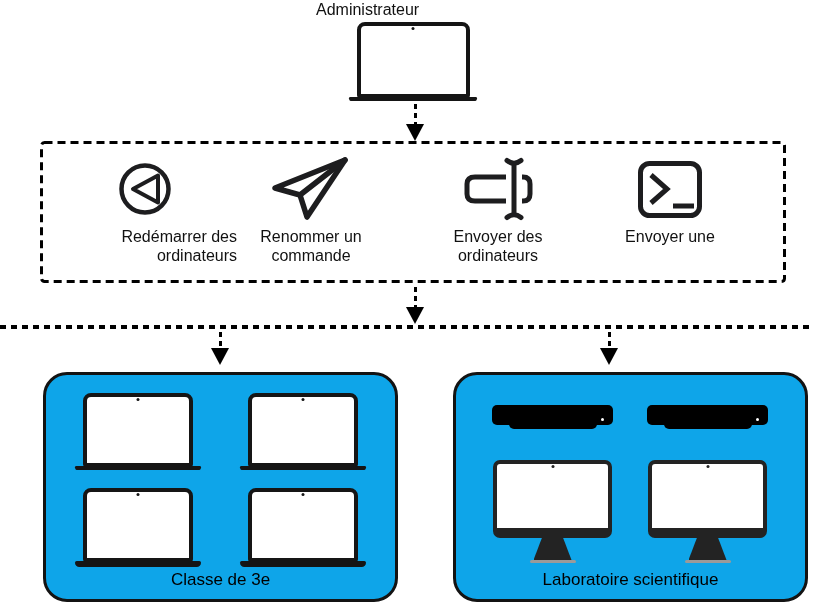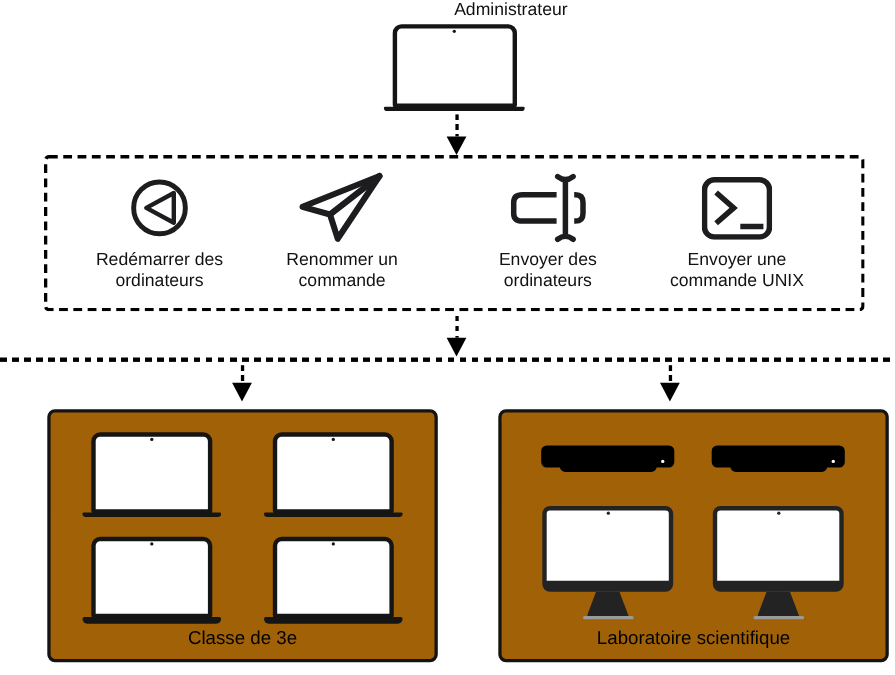--- a/index.html
+++ b/index.html
@@ -49,25 +49,25 @@
     background:#fff;border-radius:50%;}
   .macmini .mmfoot{width:88px;height:5px;background:#000;margin:-1px auto 0;border-radius:0 0 5px 5px;}
 
   
   .action{position:absolute;top:155px;width:184px;text-align:center;}
   .action .iconwrap{height:68px;display:flex;align-items:center;justify-content:center;}
   .action .lbl{margin-top:4px;font-size:16px;line-height:19px;color:#111;}
 
   
   .groupbox{position:absolute;top:372px;width:355px;height:230px;box-sizing:border-box;
-    border:3px solid #131313;border-radius:7px;background:#a16207;}
+    border:3px solid #131313;border-radius:24px;background:#0ea5e9;}
   .groupbox .glabel{position:absolute;left:0;right:0;top:195px;text-align:center;
     font-size:17px;color:#000;}
 
-  .admin-label{position:absolute;top:1px;left:316px;width:200px;text-align:right;font-size:16px;}
+  .admin-label{position:absolute;top:1px;left:316px;width:200px;text-align:left;font-size:16px;}
 </style>
 </head>
 <body>
 
 <div class="page">
 
   <div class="admin-label">Administrateur</div>
   <div class="abs laptop big" style="left:349px;top:22px;">
     <div class="screen">
       <div class="cam"></div>
@@ -77,21 +77,21 @@
 
   <div class="varrow" style="left:406px;top:104px;">
     <div class="dashline" style="height:20px;"></div>
     <div class="head"></div>
   </div>
 
   <svg class="abs" style="left:40px;top:141px;" width="746" height="142">
     <rect x="1.5" y="1.5" width="743" height="139" rx="3" fill="none" stroke="#000" stroke-width="3" stroke-dasharray="8 5"></rect>
   </svg>
 
-  <div class="action" style="left:53px;">
+  <div class="action" style="left:53px;text-align:right;">
     <div class="iconwrap">
       <svg width="54" height="54" viewBox="0 0 54 54">
         <circle cx="27" cy="27" r="23.5" fill="none" stroke="#1d1d1f" stroke-width="4.5"></circle>
         <path d="M40 13.5 L15 27 L40 40.5 Z" fill="none" stroke="#1d1d1f" stroke-width="4" stroke-linejoin="round"></path>
       </svg>
     </div>
     <div class="lbl">
       <span>Redémarrer des</span><br>
       <span>ordinateurs</span>
     </div>
@@ -129,21 +129,20 @@
   <div class="action" style="left:578px;">
     <div class="iconwrap">
       <svg width="64" height="57" viewBox="0 0 64 57">
         <rect x="2.5" y="2.5" width="59" height="52" rx="9" fill="none" stroke="#1d1d1f" stroke-width="5"></rect>
         <path d="M13 14 L29 28 L13 42" fill="none" stroke="#1d1d1f" stroke-width="5"></path>
         <line x1="35" y1="45" x2="56" y2="45" stroke="#1d1d1f" stroke-width="5"></line>
       </svg>
     </div>
     <div class="lbl">
       <span>Envoyer une</span><br>
-      <span>commande UNIX</span>
     </div>
   </div>
 
   <div class="varrow" style="left:406px;top:287px;">
     <div class="dashline" style="height:20px;"></div>
     <div class="head"></div>
   </div>
 
   <div class="hsep"></div>
 

